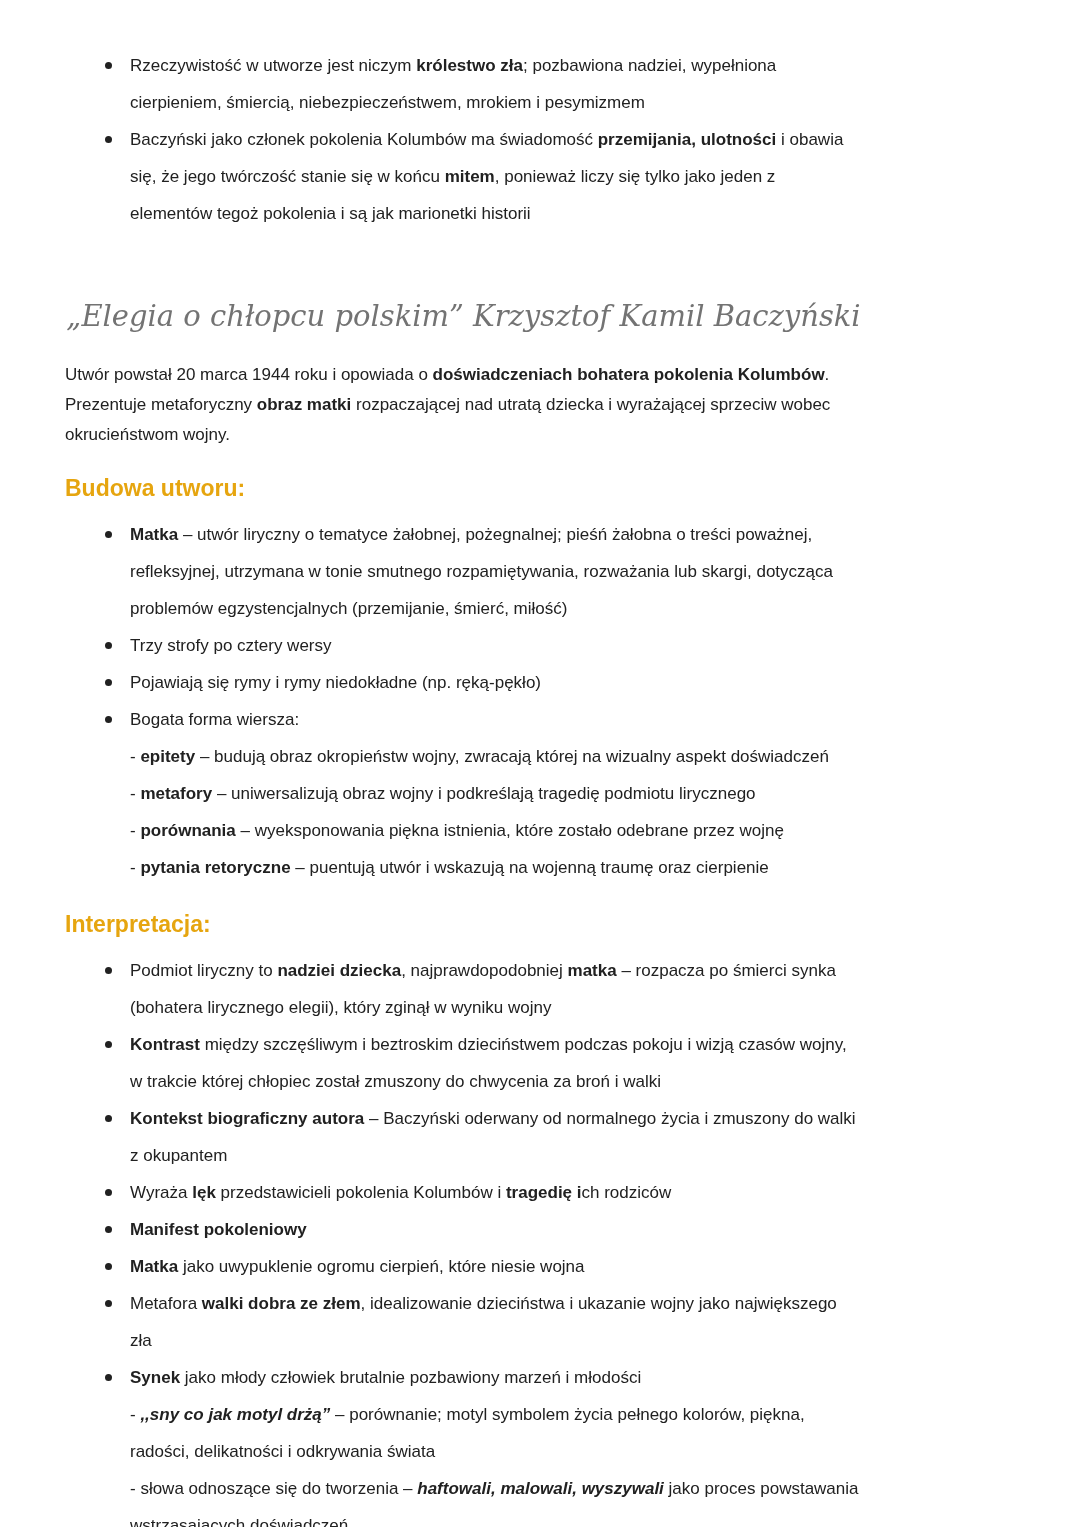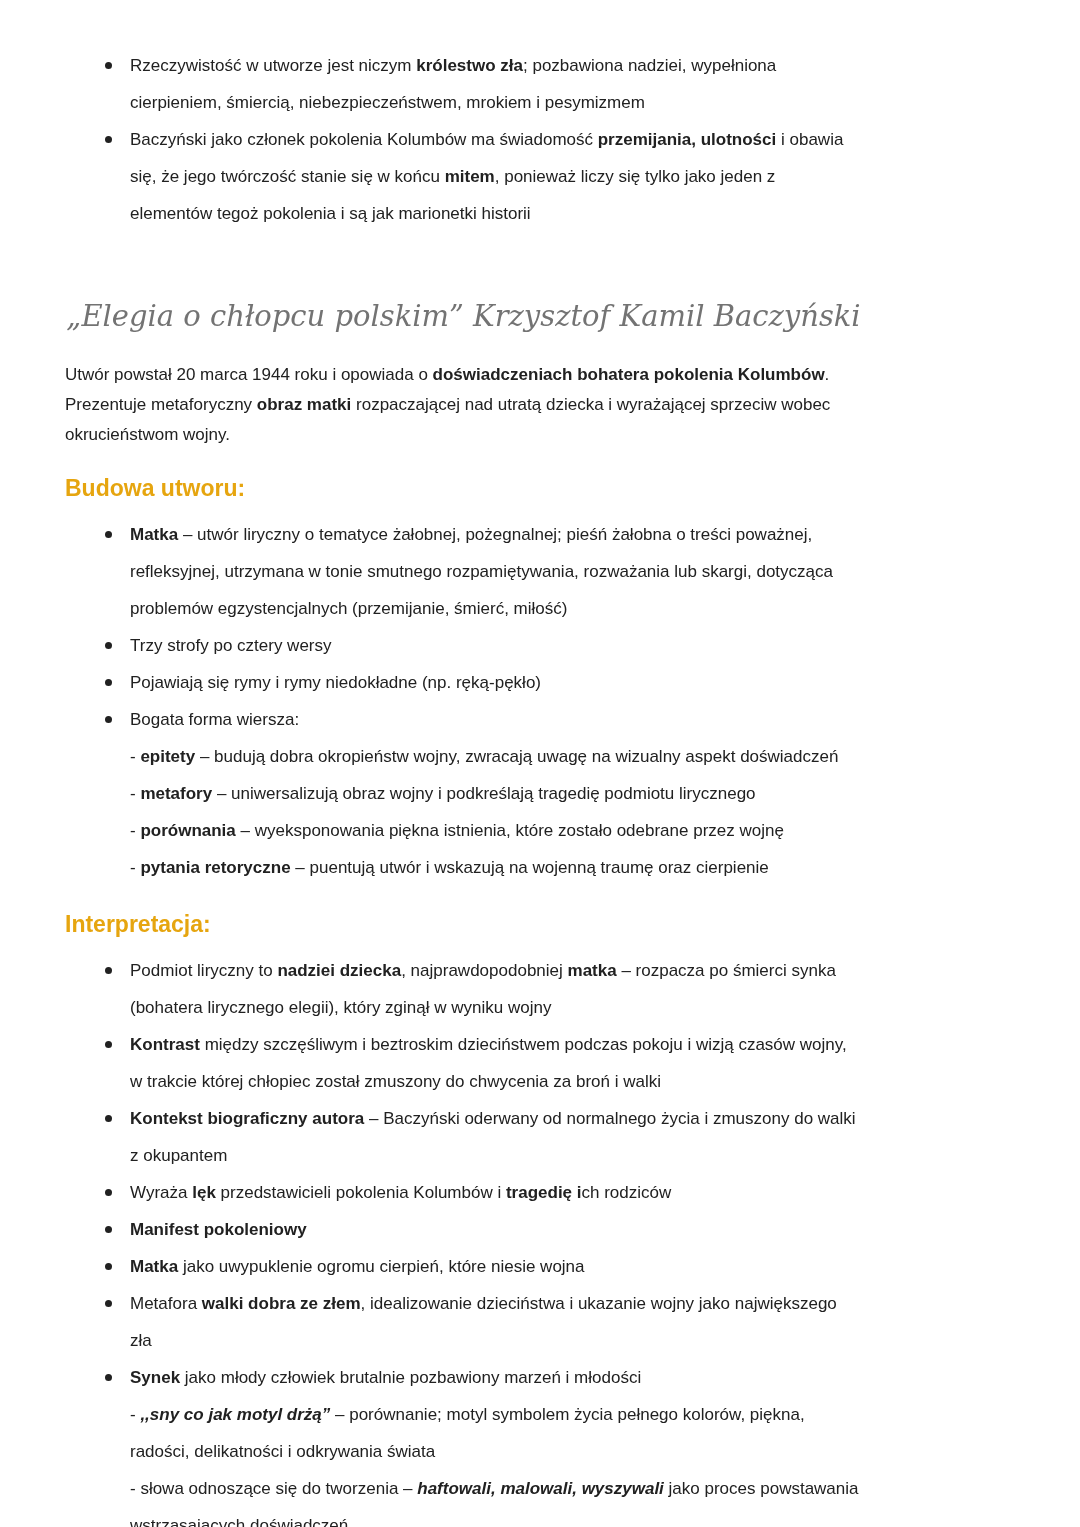--- a/index.html
+++ b/index.html
@@ -78,21 +78,21 @@
   <h1 class="title">„Elegia o chłopcu polskim” Krzysztof Kamil Baczyński</h1>
 
   <p class="intro"><span>Utwór powstał 20 marca 1944 roku i opowiada o </span><span class="b">doświadczeniach bohatera pokolenia Kolumbów</span><span>. Prezentuje metaforyczny </span><span class="b">obraz matki</span><span> rozpaczającej nad utratą dziecka i wyrażającej sprzeciw wobec okrucieństwom wojny.</span></p>
 
   <h2 class="section-heading">Budowa utworu:</h2>
   <ul class="bullets">
       <li class="bullet"><span class="b">Matka</span><span> – utwór liryczny o tematyce żałobnej, pożegnalnej; pieśń żałobna o treści poważnej, refleksyjnej, utrzymana w tonie smutnego rozpamiętywania, rozważania lub skargi, dotycząca problemów egzystencjalnych (przemijanie, śmierć, miłość)</span></li>
       <li class="bullet"><span>Trzy strofy po cztery wersy</span></li>
       <li class="bullet"><span>Pojawiają się rymy i rymy niedokładne (np. ręką-pękło)</span></li>
       <li class="bullet"><span>Bogata forma wiersza:</span></li>
-      <li class="sub"><span>- </span><span class="b">epitety</span><span> – budują dobra okropieństw wojny, zwracają uwagę na wizualny aspekt doświadczeń</span></li>
+      <li class="sub"><span>- </span><span class="b">epitety</span><span> – budują obraz okropieństw wojny, zwracają której na wizualny aspekt doświadczeń</span></li>
       <li class="sub"><span>- </span><span class="b">metafory</span><span> – uniwersalizują obraz wojny i podkreślają tragedię podmiotu lirycznego</span></li>
       <li class="sub"><span>- </span><span class="b">porównania</span><span> – wyeksponowania piękna istnienia, które zostało odebrane przez wojnę</span></li>
       <li class="sub"><span>- </span><span class="b">pytania retoryczne</span><span> – puentują utwór i wskazują na wojenną traumę oraz cierpienie</span></li>
     </ul>
 
   <h2 class="section-heading">Interpretacja:</h2>
   <ul class="bullets">
       <li class="bullet"><span>Podmiot liryczny to </span><span class="b">nadziei dziecka</span><span>, najprawdopodobniej </span><span class="b">matka</span><span> – rozpacza po śmierci synka (bohatera lirycznego elegii), który zginął w wyniku wojny</span></li>
       <li class="bullet"><span class="b">Kontrast</span><span> między szczęśliwym i beztroskim dzieciństwem podczas pokoju i wizją czasów wojny, w trakcie której chłopiec został zmuszony do chwycenia za broń i walki</span></li>
       <li class="bullet"><span class="b">Kontekst biograficzny autora</span><span> – Baczyński oderwany od normalnego życia i zmuszony do walki z okupantem</span></li>

